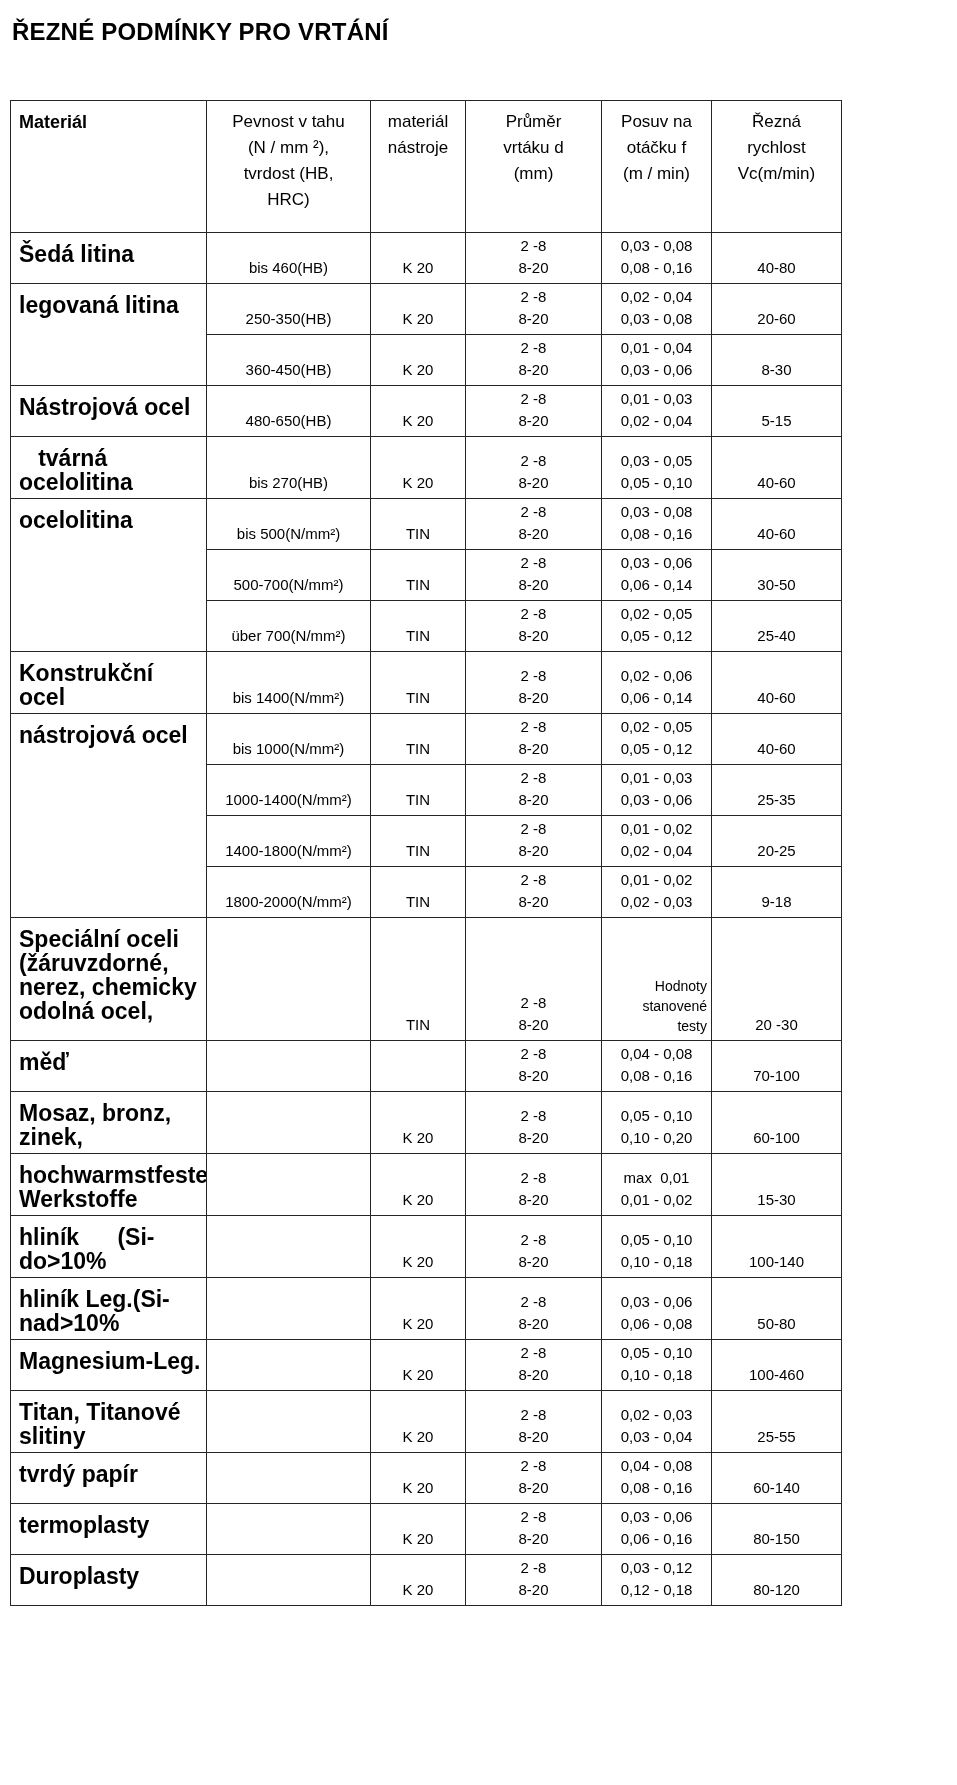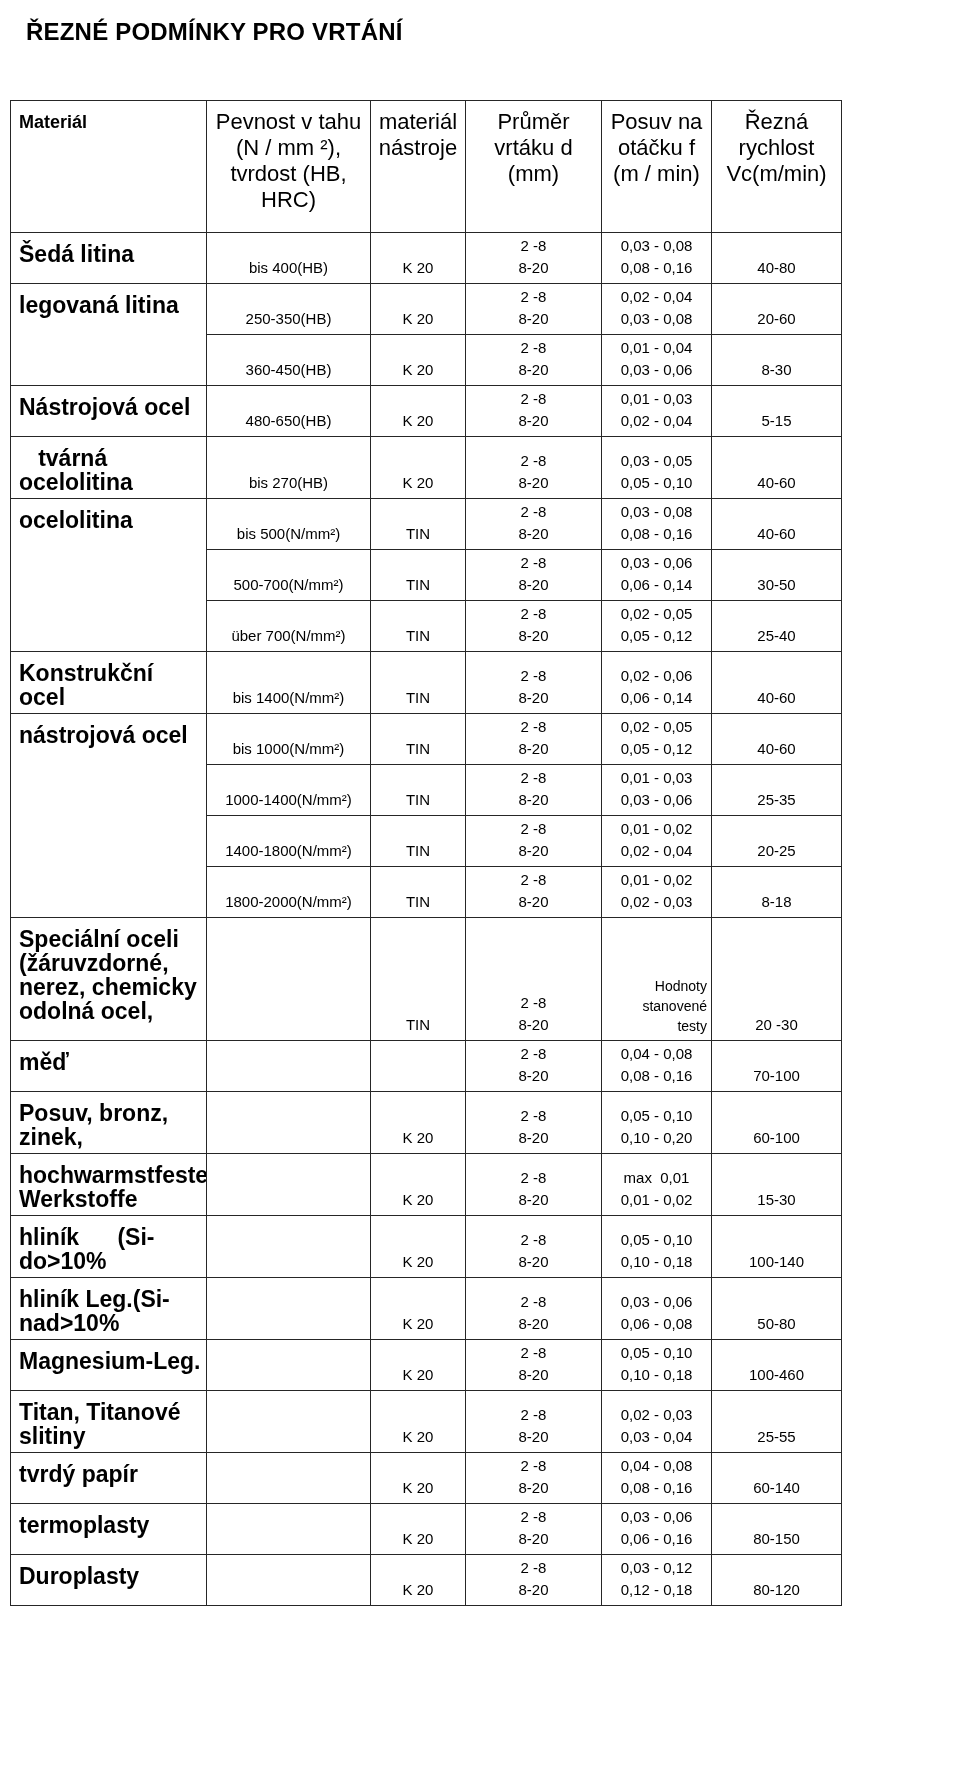--- a/index.html
+++ b/index.html
@@ -8,38 +8,38 @@
     width: 957px;
     min-height: 1785px;
     font-family: "Liberation Sans", "DejaVu Sans", sans-serif;
     color: #000000;
   }
   .page { padding: 12px 10px 20px 10px; }
   .doc-title {
     font-size: 24px;
     font-weight: bold;
     letter-spacing: 0.2px;
-    margin: 6px 0 54px 16px;
+    margin: 6px 0 54px 2px;
   }
   table.cond-table {
     border-collapse: collapse;
     table-layout: fixed;
     width: 831px;
   }
   .cond-table th, .cond-table td {
     border: 1px solid #262626;
     white-space: pre-line;
     overflow: hidden;
   }
   .cond-table thead tr { height: 132px; }
   .cond-table th {
     vertical-align: top;
     text-align: center;
     font-weight: normal;
-    font-size: 22px;
+    font-size: 17px;
     line-height: 26px;
     padding: 8px 4px 4px 4px;
   }
   .cond-table th.mat-h {
     text-align: left;
     font-weight: bold;
     font-size: 18px;
     padding-left: 8px;
   }
   .cond-table tbody tr { height: 50px; }
@@ -96,21 +96,21 @@
 otáčku f
 (m / min)</th>
           <th>Řezná
 rychlost
 Vc(m/min)</th>
         </tr>
     </thead>
     <tbody id="table-body">
         <tr>
           <td class="mat">Šedá litina</td>
-          <td>bis 400(HB)</td>
+          <td>bis 460(HB)</td>
           <td>K 20</td>
           <td>2 -8
 8-20</td>
           <td>0,03 - 0,08
 0,08 - 0,16</td>
           <td>40-80</td>
         </tr>
         <tr>
           <td class="mat" rowspan="2">legovaná litina</td>
           <td>250-350(HB)</td>
@@ -217,21 +217,21 @@
 0,02 - 0,04</td>
           <td>20-25</td>
         </tr>
         <tr>
           <td>1800-2000(N/mm²)</td>
           <td>TIN</td>
           <td>2 -8
 8-20</td>
           <td>0,01 - 0,02
 0,02 - 0,03</td>
-          <td>8-18</td>
+          <td>9-18</td>
         </tr>
         <tr class="tall">
           <td class="mat">Speciální oceli
 (žáruvzdorné,
 nerez, chemicky
 odolná ocel,</td>
           <td></td>
           <td>TIN</td>
           <td>2 -8
 8-20</td>
@@ -244,21 +244,21 @@
           <td class="mat">měď</td>
           <td></td>
           <td></td>
           <td>2 -8
 8-20</td>
           <td>0,04 - 0,08
 0,08 - 0,16</td>
           <td>70-100</td>
         </tr>
         <tr>
-          <td class="mat">Posuv, bronz,
+          <td class="mat">Mosaz, bronz,
 zinek,</td>
           <td></td>
           <td>K 20</td>
           <td>2 -8
 8-20</td>
           <td>0,05 - 0,10
 0,10 - 0,20</td>
           <td>60-100</td>
         </tr>
         <tr>

